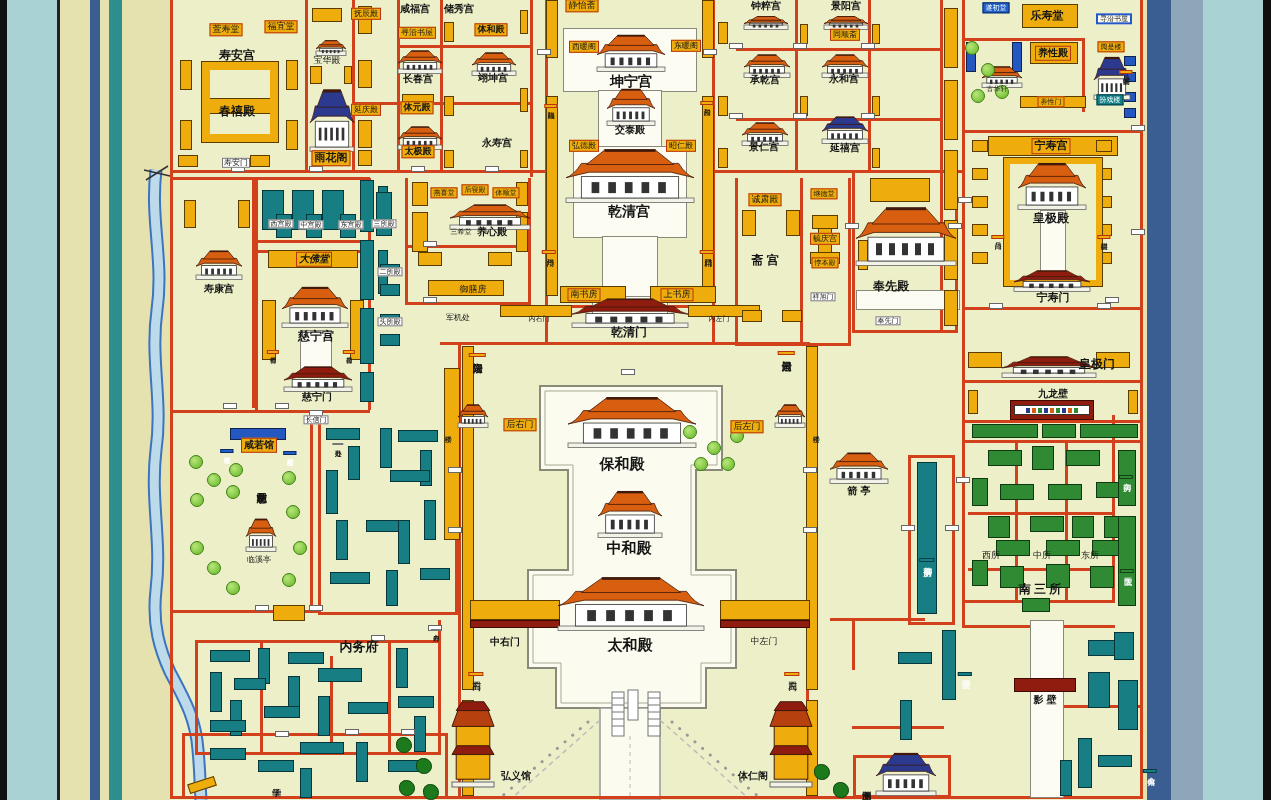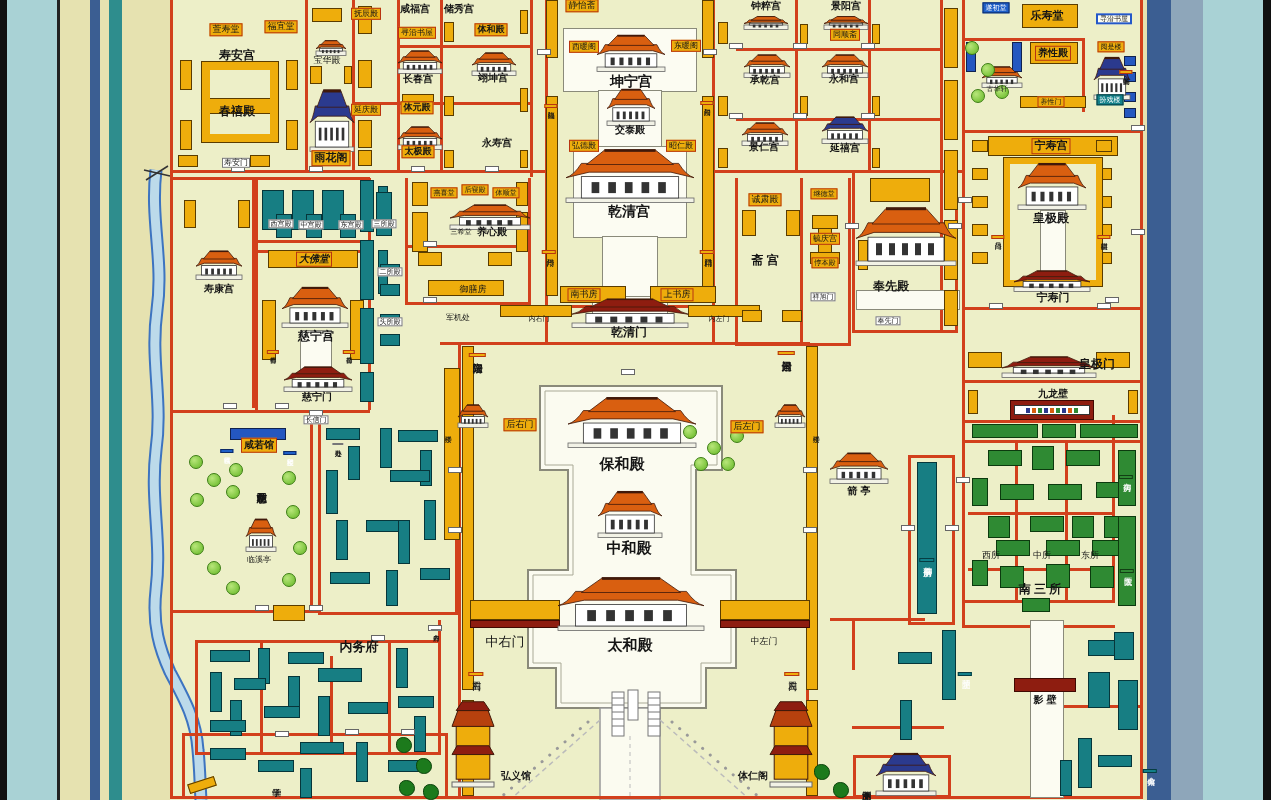--- a/index.html
+++ b/index.html
@@ -880,21 +880,21 @@
     <div class="lbl v g" style="left: 477px; top: 355px; font-size: 10px; font-weight: bold;">隆宗门</div>
     <div class="lbl v g" style="left: 786px; top: 353px; font-size: 10px; font-weight: bold;">景运门</div>
     <div class="lbl " style="left: 458px; top: 318px; font-size: 8px; font-weight: normal;">军机处</div>
     <div class="lbl g" style="left: 520px; top: 425px; font-size: 9px; font-weight: normal;">后右门</div>
     <div class="lbl g" style="left: 747px; top: 427px; font-size: 9px; font-weight: normal;">后左门</div>
     <div class="lbl v " style="left: 448px; top: 430px; font-size: 7px; font-weight: normal;">崇楼</div>
     <div class="lbl v " style="left: 816px; top: 430px; font-size: 7px; font-weight: normal;">崇楼</div>
     <div class="lbl " style="left: 622px; top: 464px; font-size: 15px; font-weight: bold;">保和殿</div>
     <div class="lbl " style="left: 629px; top: 548px; font-size: 15px; font-weight: bold;">中和殿</div>
     <div class="lbl " style="left: 630px; top: 645px; font-size: 15px; font-weight: bold;">太和殿</div>
-    <div class="lbl " style="left: 505px; top: 642px; font-size: 13px; font-weight: normal; text-align: center;">中右门</div>
+    <div class="lbl " style="left: 505px; top: 642px; font-size: 10px; font-weight: bold; text-align: center;">中右门</div>
     <div class="lbl " style="left: 764px; top: 642px; font-size: 9px; font-weight: normal;">中左门</div>
     <div class="lbl v g" style="left: 476px; top: 674px; font-size: 9px; font-weight: normal;">右翼门</div>
     <div class="lbl v g" style="left: 792px; top: 674px; font-size: 9px; font-weight: normal;">左翼门</div>
     <div class="lbl " style="left: 516px; top: 776px; font-size: 10px; font-weight: bold;">弘义馆</div>
     <div class="lbl " style="left: 753px; top: 776px; font-size: 10px; font-weight: bold;">体仁阁</div>
     <div class="lbl g" style="left: 444px; top: 193px; font-size: 7px; font-weight: normal;">燕喜堂</div>
     <div class="lbl g" style="left: 475px; top: 190px; font-size: 7px; font-weight: normal;">后寝殿</div>
     <div class="lbl g" style="left: 506px; top: 193px; font-size: 7px; font-weight: normal;">体顺堂</div>
     <div class="lbl " style="left: 461px; top: 232px; font-size: 7px; font-weight: normal;">三希堂</div>
     <div class="lbl " style="left: 492px; top: 232px; font-size: 10px; font-weight: bold;">养心殿</div>

